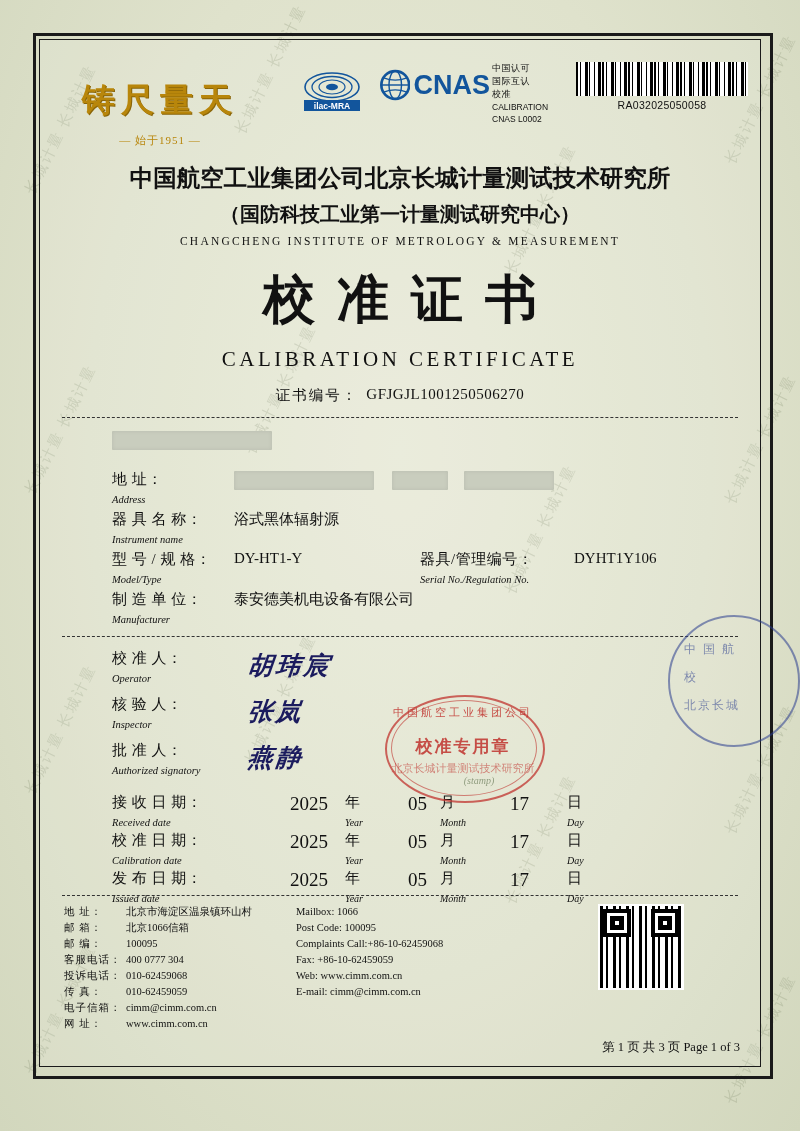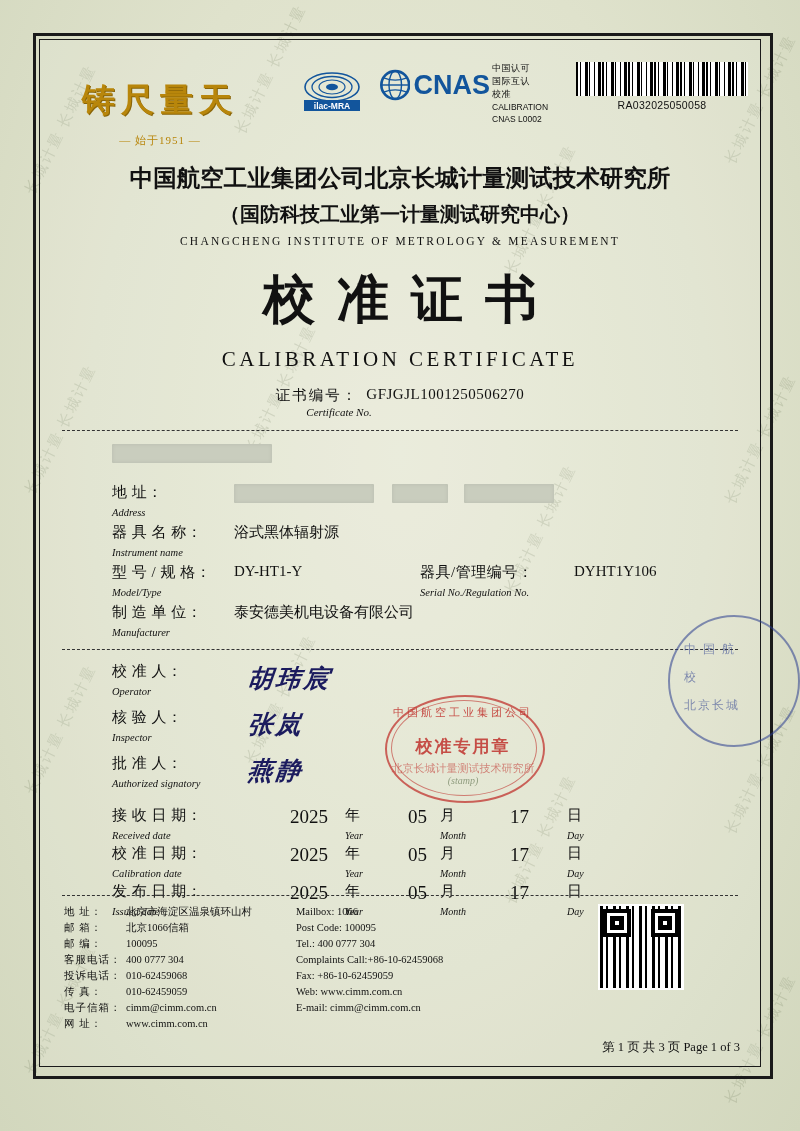--- a/index.html
+++ b/index.html
@@ -326,21 +326,21 @@
     position: absolute;
     left: 0; top: 66px;
     width: 156px;
     text-align: center;
     font-size: 11px;
     color: #c0332e;
     opacity: 0.55;
   }
   .stamp .sub2 {
     position: absolute;
-    left: 0; top: 80px;
+    left: 16px; top: 80px;
     width: 156px;
     text-align: center;
     font-size: 10px;
     font-style: italic;
     color: #7b8a6a;
     opacity: 0.8;
   }
   
   .edge-stamp {
     position: absolute;
@@ -484,21 +484,20 @@
       <div class="l2">（国防科技工业第一计量测试研究中心）</div>
       <div class="l3">CHANGCHENG INSTITUTE OF METROLOGY &amp; MEASUREMENT</div>
     </div>
 
     <div class="cert-title">校准证书</div>
     <div class="cert-title-en">CALIBRATION CERTIFICATE</div>
 
     <div class="cert-no">
       <span class="label">证书编号：</span><span class="val">GFJGJL1001250506270</span>
     </div>
-    <div class="cert-no-en">Certificate No.</div>
 
     <div class="divider"></div>
 
     <div class="fields">
 
       <div class="frow">
         <span class="redact" style="width:160px"></span>
       </div>
 
       <div class="frow">
@@ -688,21 +687,20 @@
             </div>
           <div class="line">
               <span class="k">网    址：</span>
               <span>www.cimm.com.cn</span>
             </div>
         </div>
 
         <div class="fcol-en">
           <div>Mailbox: 1066</div>
           <div>Post Code:  100095</div>
-          <div>Tel.: 400 0777 304</div>
           <div>Complaints Call:+86-10-62459068</div>
           <div>Fax:  +86-10-62459059</div>
           <div>Web:  www.cimm.com.cn</div>
           <div>E-mail:  cimm@cimm.com.cn</div>
         </div>
 
         <div class="qr"></div>
       </div>
 
       <div class="pagenum">第 1 页 共 3 页   Page 1 of 3</div>

